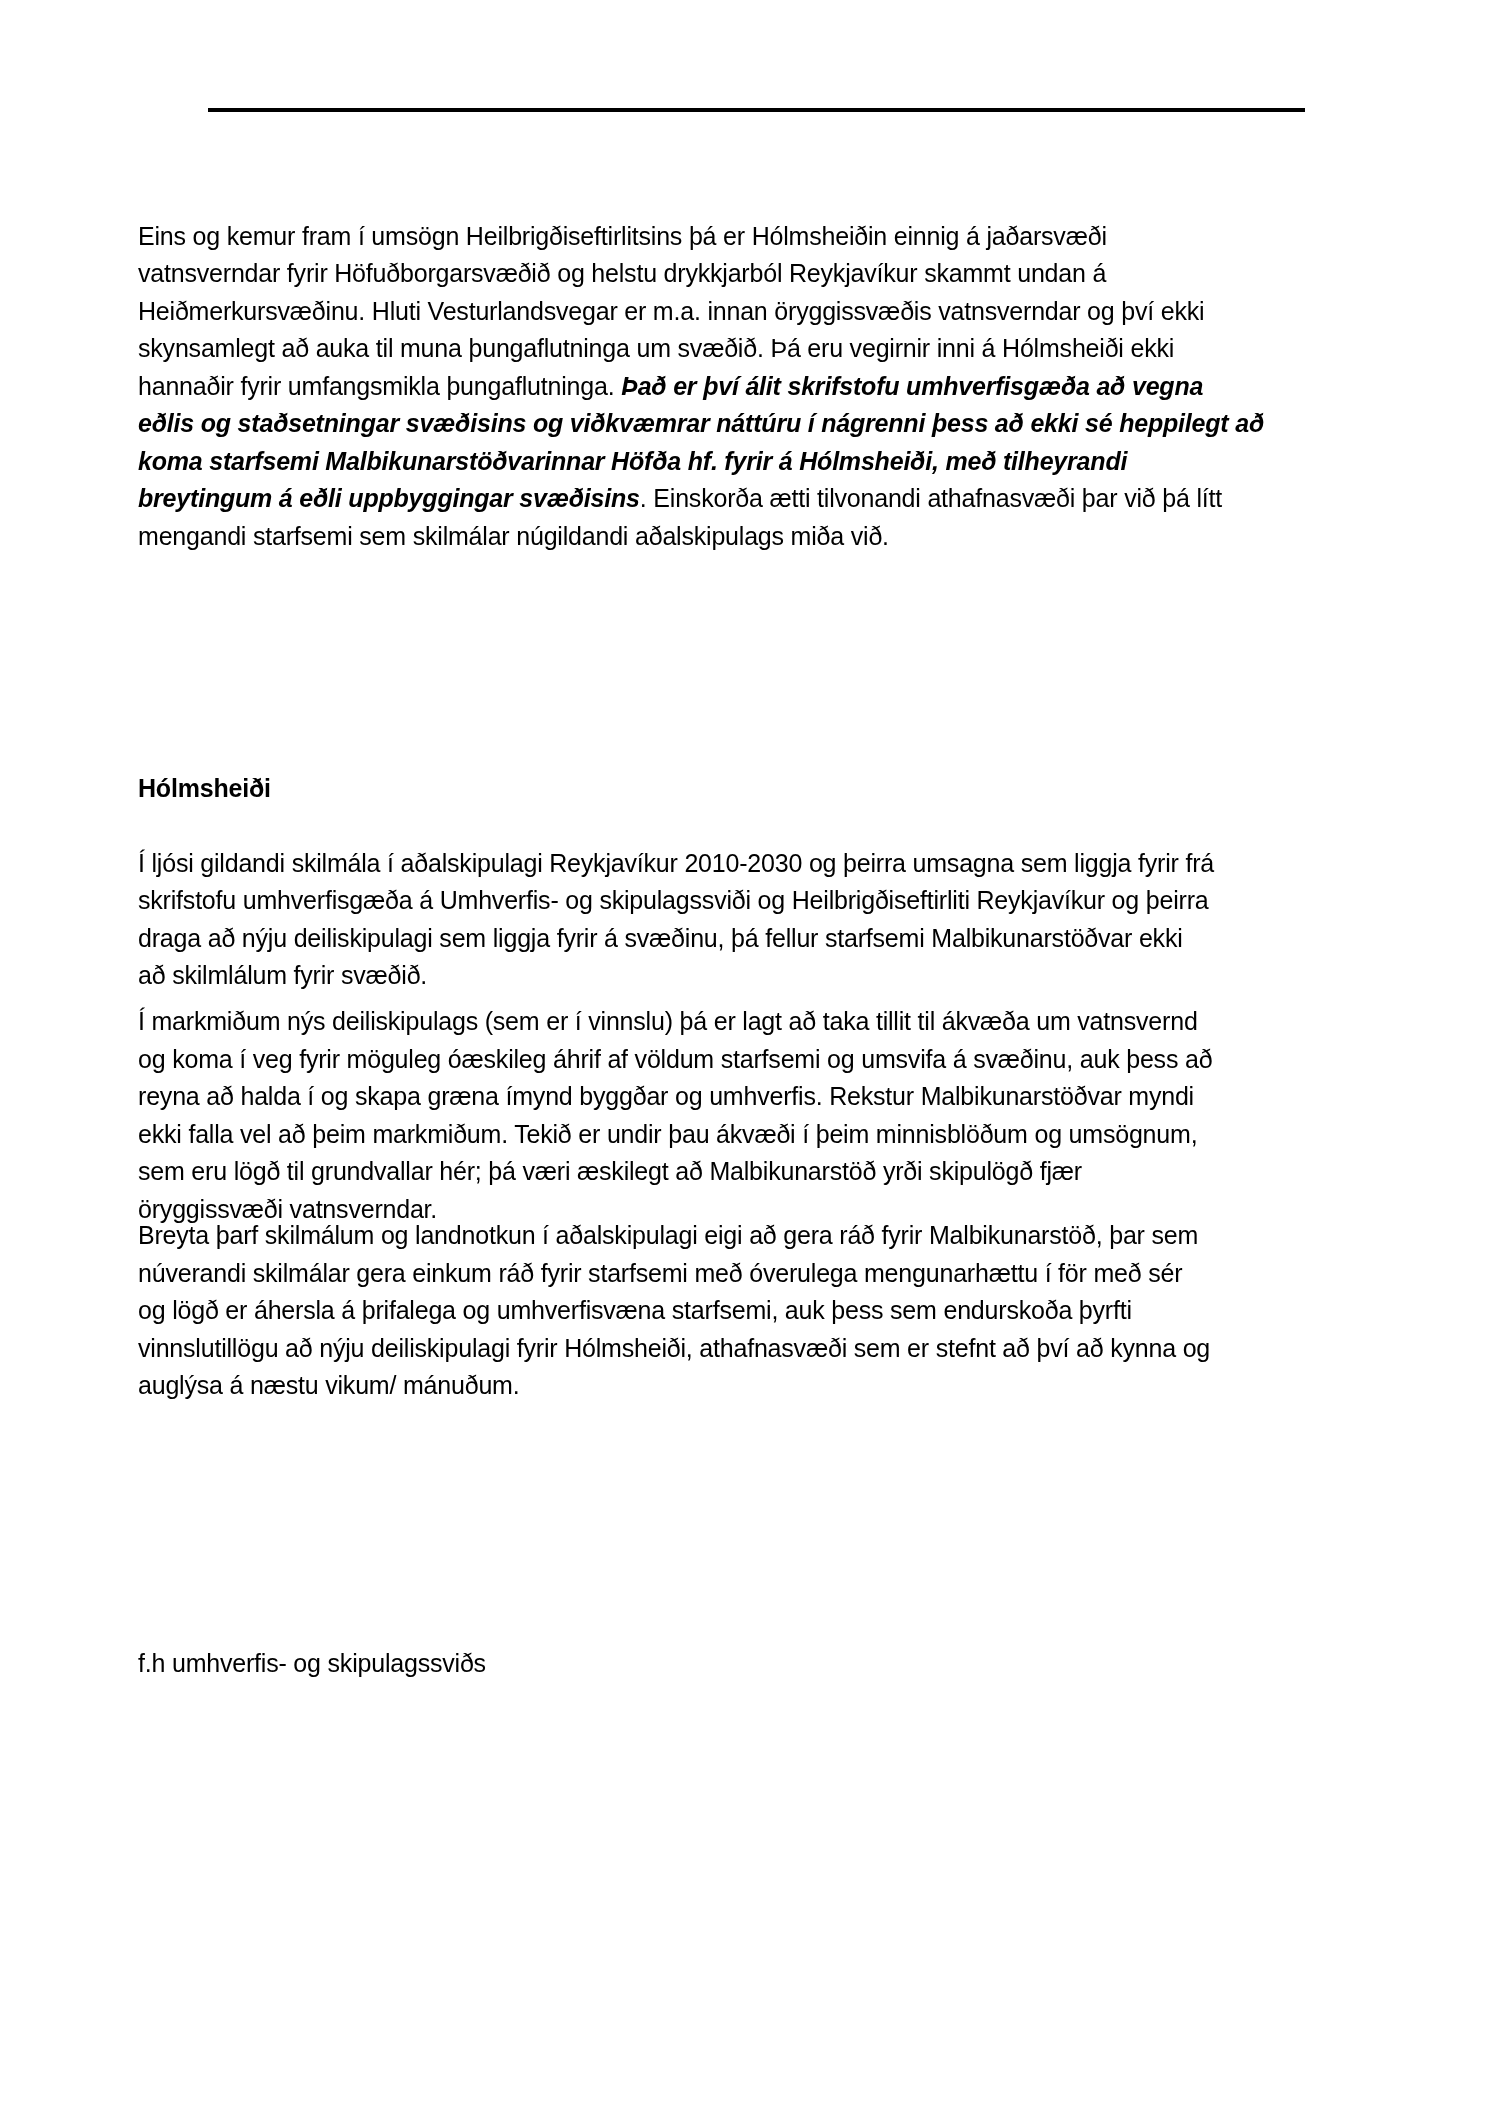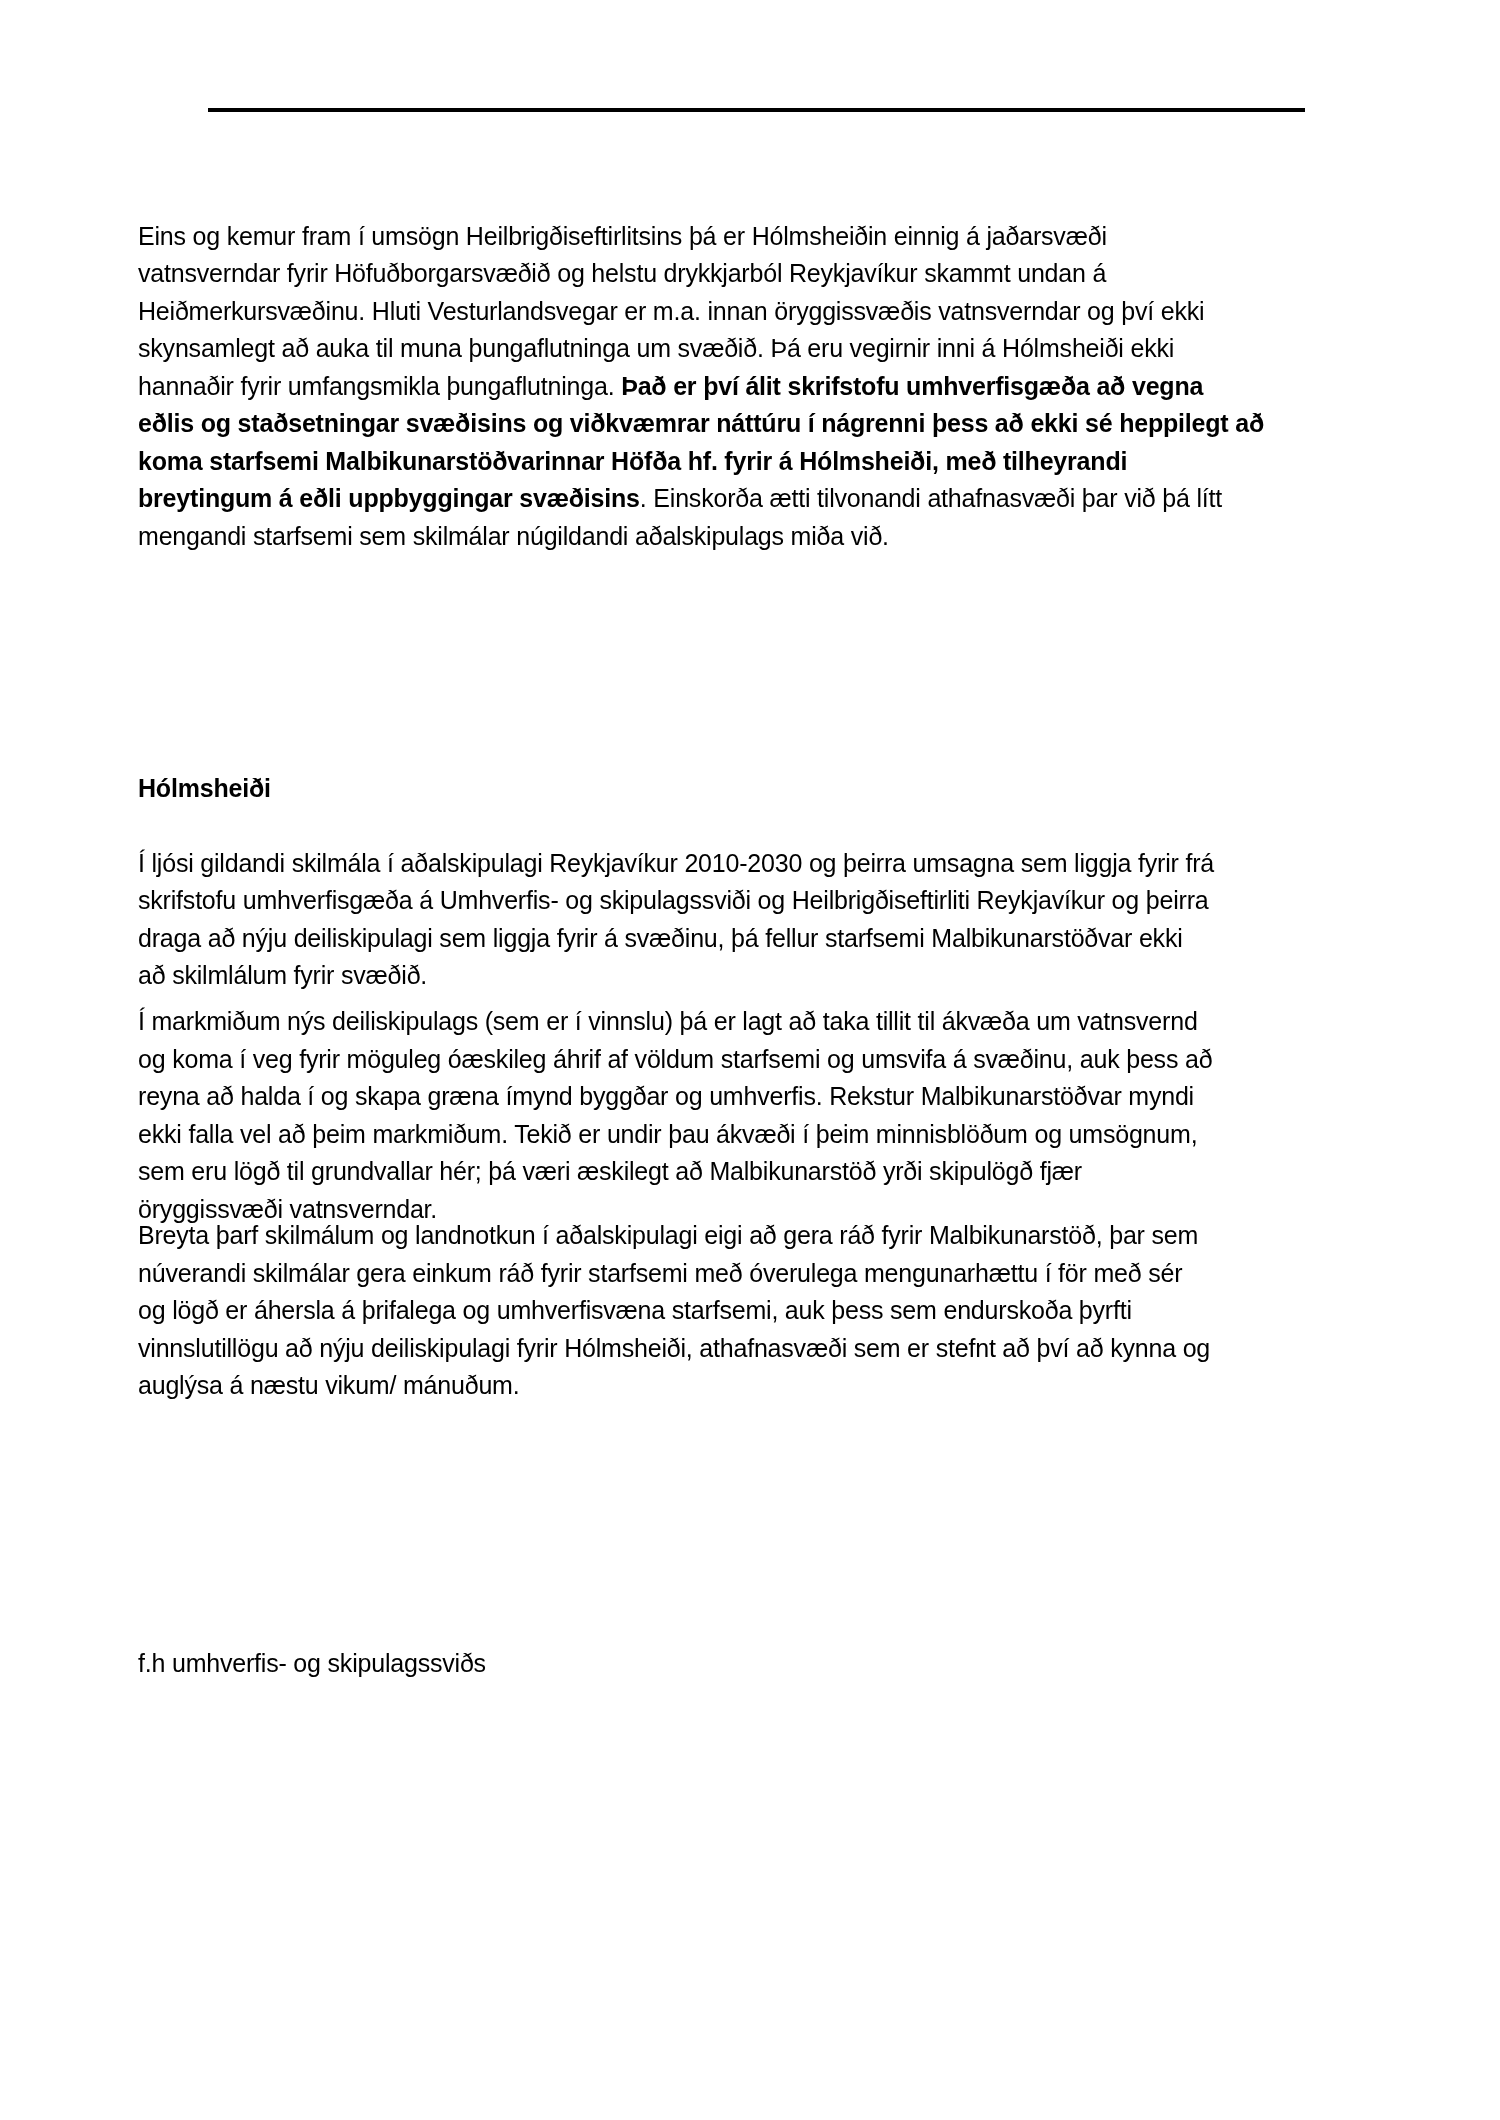--- a/index.html
+++ b/index.html
@@ -30,21 +30,21 @@
     letter-spacing: -0.2px;
     white-space: pre-line;
     color: #000000;
   }
   .p1 { top: 180px; }
   .sec2 { top: 732px; }
   .p3 { top: 959px; margin-top: 44px; }
   .p4 { top: 1217px; }
   .sig { top: 1607px; }
   .bold { font-weight: bold; }
-  .bold-italic { font-weight: bold; }
+  .bold-italic { font-weight: bold; font-style: italic; }
   .footer {
     position: absolute;
     top: 2016px;
     right: 143px;
     font-family: "Liberation Serif", serif;
     font-size: 22px;
     color: #000000;
   }
 </style>
 </head>

